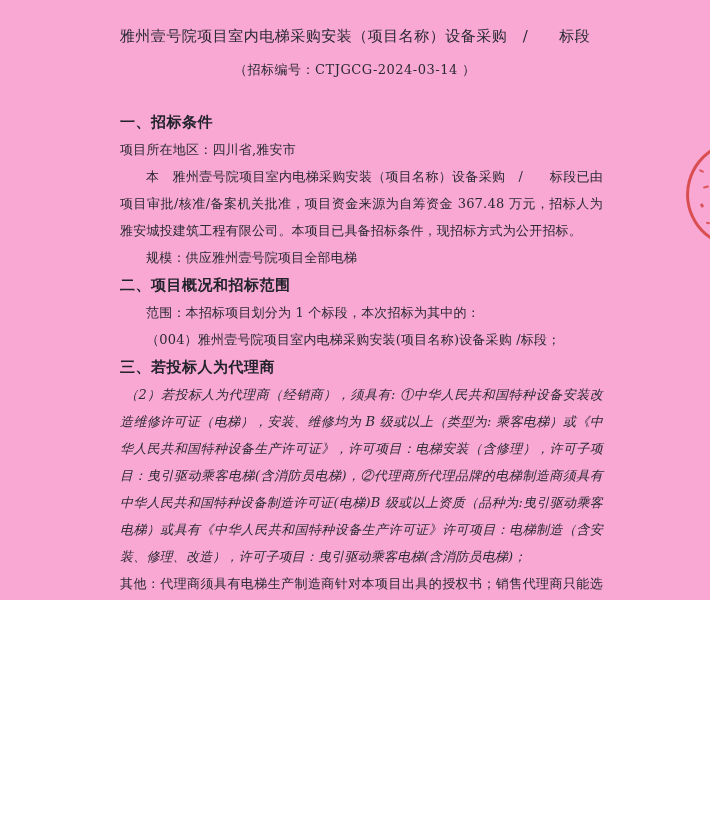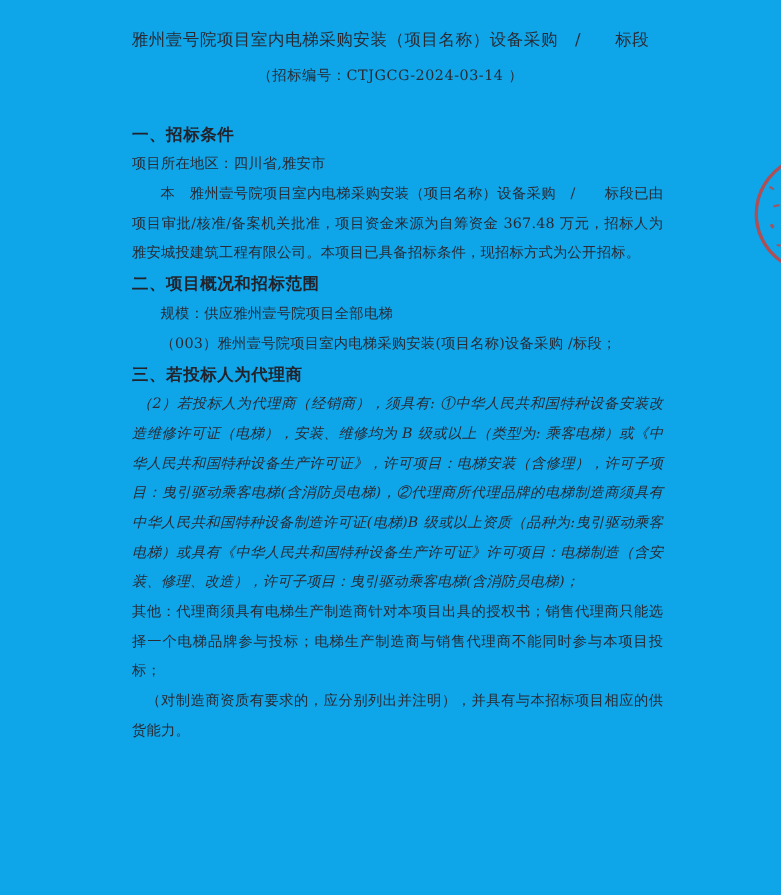--- a/index.html
+++ b/index.html
@@ -8,22 +8,22 @@
     background: #ffffff;
   }
   body {
     width: 710px;
     height: 814px;
     overflow: hidden;
   }
   .page {
     position: relative;
     width: 710px;
-    height: 814px;
-    background: #0ea5e9;
+    height: 600px;
+    background: #f9a8d4;
     overflow: hidden;
     font-family: "DejaVu Serif", "Liberation Serif", serif;
     color: #2a2a33;
   }
   .titles {
     padding-top: 20px;
     text-align: center;
   }
   .doc-title {
     font-size: 15px;
@@ -93,23 +93,24 @@
 
   <div class="titles">
     <div class="doc-title">雅州壹号院项目室内电梯采购安装（项目名称）设备采购　/　　标段</div>
     <div class="doc-subtitle">（招标编号：CTJGCG-2024-03-14 ）</div>
   </div>
 
   <div class="doc-body">
       <p class="block heading">一、招标条件</p>
       <p class="block line">项目所在地区：四川省,雅安市</p>
       <p class="block para i2">本　雅州壹号院项目室内电梯采购安装（项目名称）设备采购　/　　标段已由项目审批/核准/备案机关批准，项目资金来源为自筹资金 367.48 万元，招标人为雅安城投建筑工程有限公司。本项目已具备招标条件，现招标方式为公开招标。</p>
+      <p class="block para i2">规模：供应雅州壹号院项目全部电梯</p>
       <p class="block heading">二、项目概况和招标范围</p>
-      <p class="block para i2">规模：供应雅州壹号院项目全部电梯</p>
-      <p class="block para i2">（003）雅州壹号院项目室内电梯采购安装(项目名称)设备采购 /标段；</p>
+      <p class="block para i2">范围：本招标项目划分为 1 个标段，本次招标为其中的：</p>
+      <p class="block para i2">（004）雅州壹号院项目室内电梯采购安装(项目名称)设备采购 /标段；</p>
       <p class="block heading">三、若投标人为代理商</p>
       <p class="block para i05">（2）若投标人为代理商（经销商），须具有: ①中华人民共和国特种设备安装改造维修许可证（电梯），安装、维修均为 B 级或以上（类型为: 乘客电梯）或《中华人民共和国特种设备生产许可证》，许可项目：电梯安装（含修理），许可子项目：曳引驱动乘客电梯(含消防员电梯)，②代理商所代理品牌的电梯制造商须具有中华人民共和国特种设备制造许可证(电梯)B 级或以上资质（品种为:曳引驱动乘客电梯）或具有《中华人民共和国特种设备生产许可证》许可项目：电梯制造（含安装、修理、改造），许可子项目：曳引驱动乘客电梯(含消防员电梯)；</p>
       <p class="block para i0">其他：代理商须具有电梯生产制造商针对本项目出具的授权书；销售代理商只能选择一个电梯品牌参与投标；电梯生产制造商与销售代理商不能同时参与本项目投标；</p>
       <p class="block para i1">（对制造商资质有要求的，应分别列出并注明），并具有与本招标项目相应的供货能力。</p>
     </div>
 
   <div class="seal">
     <div class="seal-ring"></div>
     <i class="m m1"></i>
     <i class="m m2"></i>

